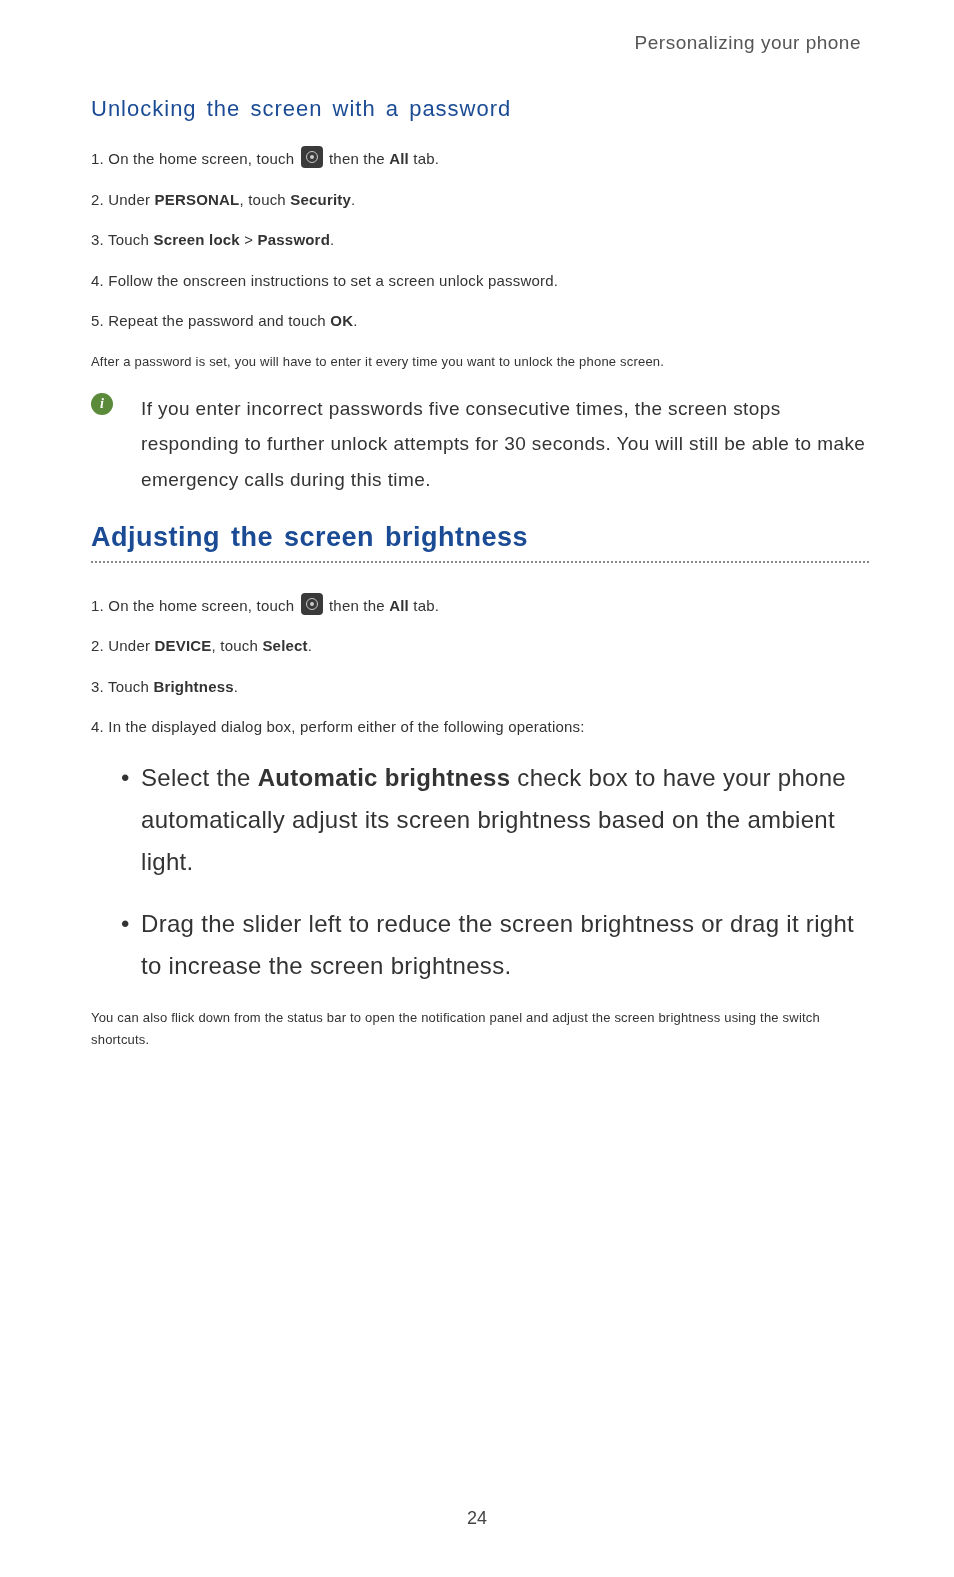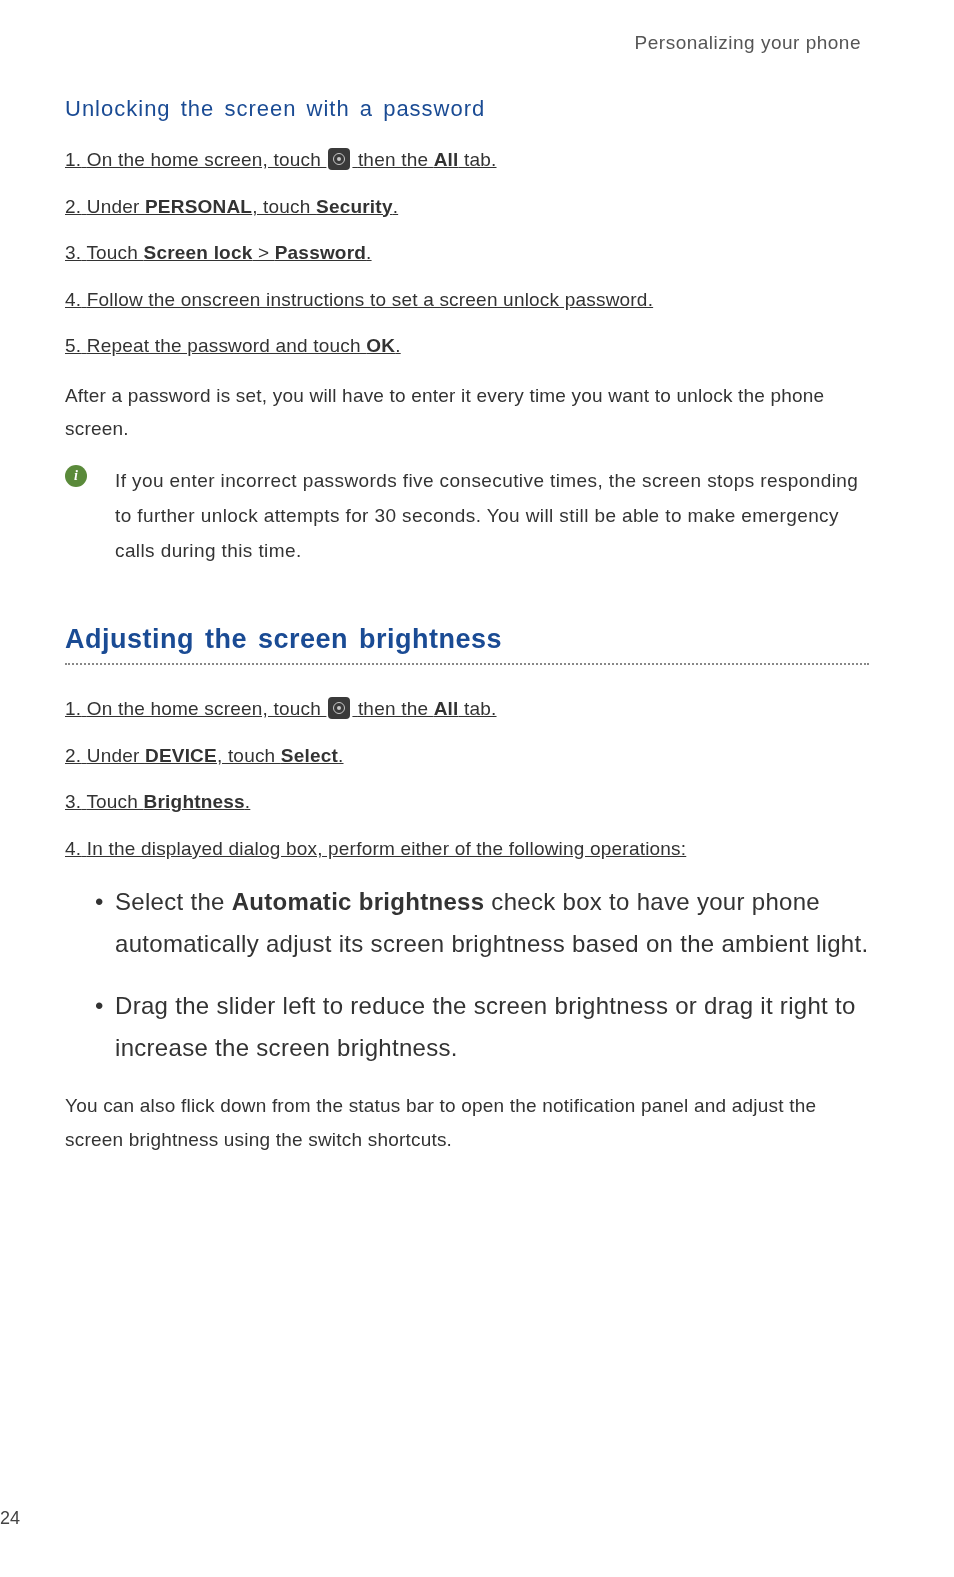--- a/index.html
+++ b/index.html
@@ -5,21 +5,21 @@
   * { margin: 0; padding: 0; box-sizing: border-box; }
   body {
     width: 954px;
     height: 1577px;
     background: #ffffff;
     font-family: "Segoe UI", "Helvetica Neue", Arial, sans-serif;
     color: #333333;
     position: relative;
   }
   .page {
-    padding: 32px 85px 0 65px;
+    padding: 32px 85px 0 91px;
   }
   .header {
     text-align: right;
     font-size: 19px;
     color: #555555;
     letter-spacing: 0.5px;
     margin-bottom: 42px;
     padding-right: 8px;
   }
   .sub-heading {
@@ -29,41 +29,40 @@
     letter-spacing: 1px;
     word-spacing: 3px;
     margin-bottom: 24px;
   }
   .section-heading {
     color: #1a4b94;
     font-size: 27px;
     font-weight: bold;
     letter-spacing: 0.5px;
     word-spacing: 3px;
-    margin-top: 56px;
+    margin-top: 25px;
     margin-bottom: 8px;
   }
   .dotted-line {
     border: none;
     border-top: 2px dotted #888888;
     margin-bottom: 30px;
   }
   .step {
-    font-size: 19px;
+    font-size: 15px;
     color: #333333;
     line-height: 1.5;
     margin-bottom: 18px;
     letter-spacing: 0.2px;
-    text-decoration: underline;
   }
   .step .num {
     display: inline;
   }
   .paragraph {
-    font-size: 19px;
+    font-size: 13px;
     color: #333333;
     line-height: 1.75;
     margin-bottom: 18px;
     letter-spacing: 0.2px;
   }
   .bold { font-weight: bold; }
   .settings-icon {
     display: inline-block;
     width: 22px;
     height: 22px;
@@ -137,21 +136,21 @@
     position: absolute;
     left: 0;
     top: 0;
     color: #333333;
   }
   .page-number {
     position: absolute;
     bottom: 48px;
     left: 0;
     width: 100%;
-    text-align: left;
+    text-align: center;
     font-size: 18px;
     color: #444444;
   }
 </style>
 </head>
 <body>
 
 <div class="page">
 
   <div class="header">Personalizing your phone</div>

